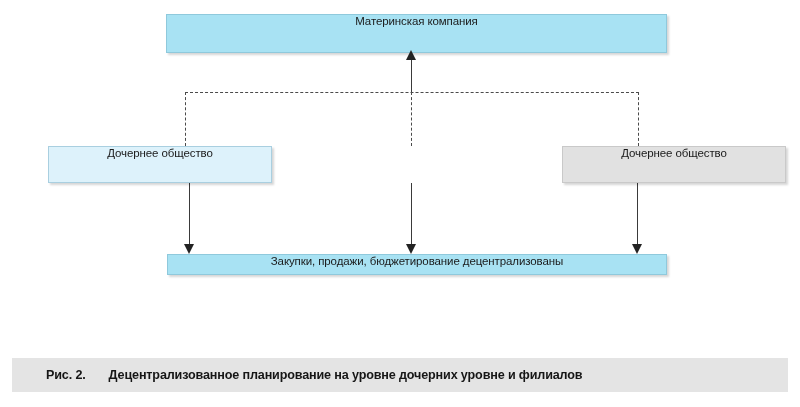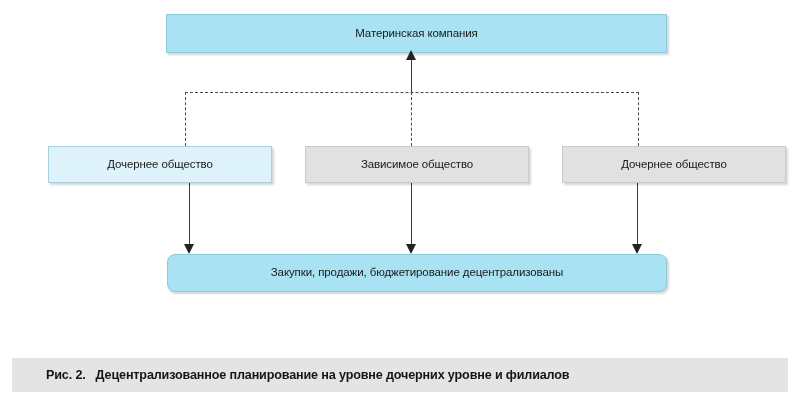--- a/index.html
+++ b/index.html
@@ -16,21 +16,21 @@
     height: 407px;
     background: #ffffff;
     overflow: hidden;
   }
 
   
   .node {
     position: absolute;
     box-sizing: border-box;
     display: flex;
-    align-items: center;
+    align-items: flex-start;
     justify-content: center;
     text-align: center;
     font-size: 11.5px;
     color: #1a1a1a;
     letter-spacing: -0.1px;
     line-height: 1.15;
     z-index: 3;
   }
   .node-label {
     display: block;
@@ -104,21 +104,21 @@
   }
   #caption-text {
     padding-left: 34px;
     font-size: 12.6px;
     font-weight: bold;
     color: #161616;
     letter-spacing: -0.15px;
     white-space: nowrap;
   }
   .cap-num {
-    margin-right: 10px;
+    margin-right: 23px;
   }
 </style>
 </head>
 <body>
 
 <div id="page">
 
   <div class="node blue-strong shadowed" style="left:166px; top:14px; width:501px; height:39px;">
     <span class="node-label">Материнская компания</span>
   </div>
@@ -129,38 +129,35 @@
   <div class="hline-dashed" style="left:185px; top:92px; width:454px;"></div>
 
   <div class="vline-dashed" style="left:185px; top:92px; height:54px;"></div>
   <div class="vline-dashed" style="left:411px; top:92px; height:54px;"></div>
   <div class="vline-dashed" style="left:638px; top:92px; height:54px;"></div>
 
   <div class="node blue-light shadowed" style="left:48px; top:146px; width:224px; height:37px;">
     <span class="node-label">Дочернее общество</span>
   </div>
 
-  <div class="node gray shadowed" style="left:305px; top:146px; width:224px; height:37px;">
-    <span class="node-label">Зависимое общество</span>
-  </div>
 
   <div class="node gray shadowed" style="left:562px; top:146px; width:224px; height:37px;">
     <span class="node-label">Дочернее общество</span>
   </div>
 
   <div class="vline-solid" style="left:189px; top:183px; height:63px;"></div>
   <div class="arrowhead down" style="left:184px; top:244px;"></div>
 
   <div class="vline-solid" style="left:411px; top:183px; height:63px;"></div>
   <div class="arrowhead down" style="left:406px; top:244px;"></div>
 
   <div class="vline-solid" style="left:637px; top:183px; height:63px;"></div>
   <div class="arrowhead down" style="left:632px; top:244px;"></div>
 
-  <div class="node blue-strong shadowed" style="left:167px; top:254px; width:500px; height:38px;border-radius:8px;">
+  <div class="node blue-strong shadowed" style="left:167px; top:254px; width:500px; height:21px;">
     <span class="node-label">Закупки, продажи, бюджетирование децентрализованы</span>
   </div>
 
   <div id="caption-band">
     <div id="caption-text">
       <span class="cap-num">Рис. 2.</span><span>Децентрализованное планирование на уровне дочерних уровне и филиалов</span>
     </div>
   </div>
 
 </div>

